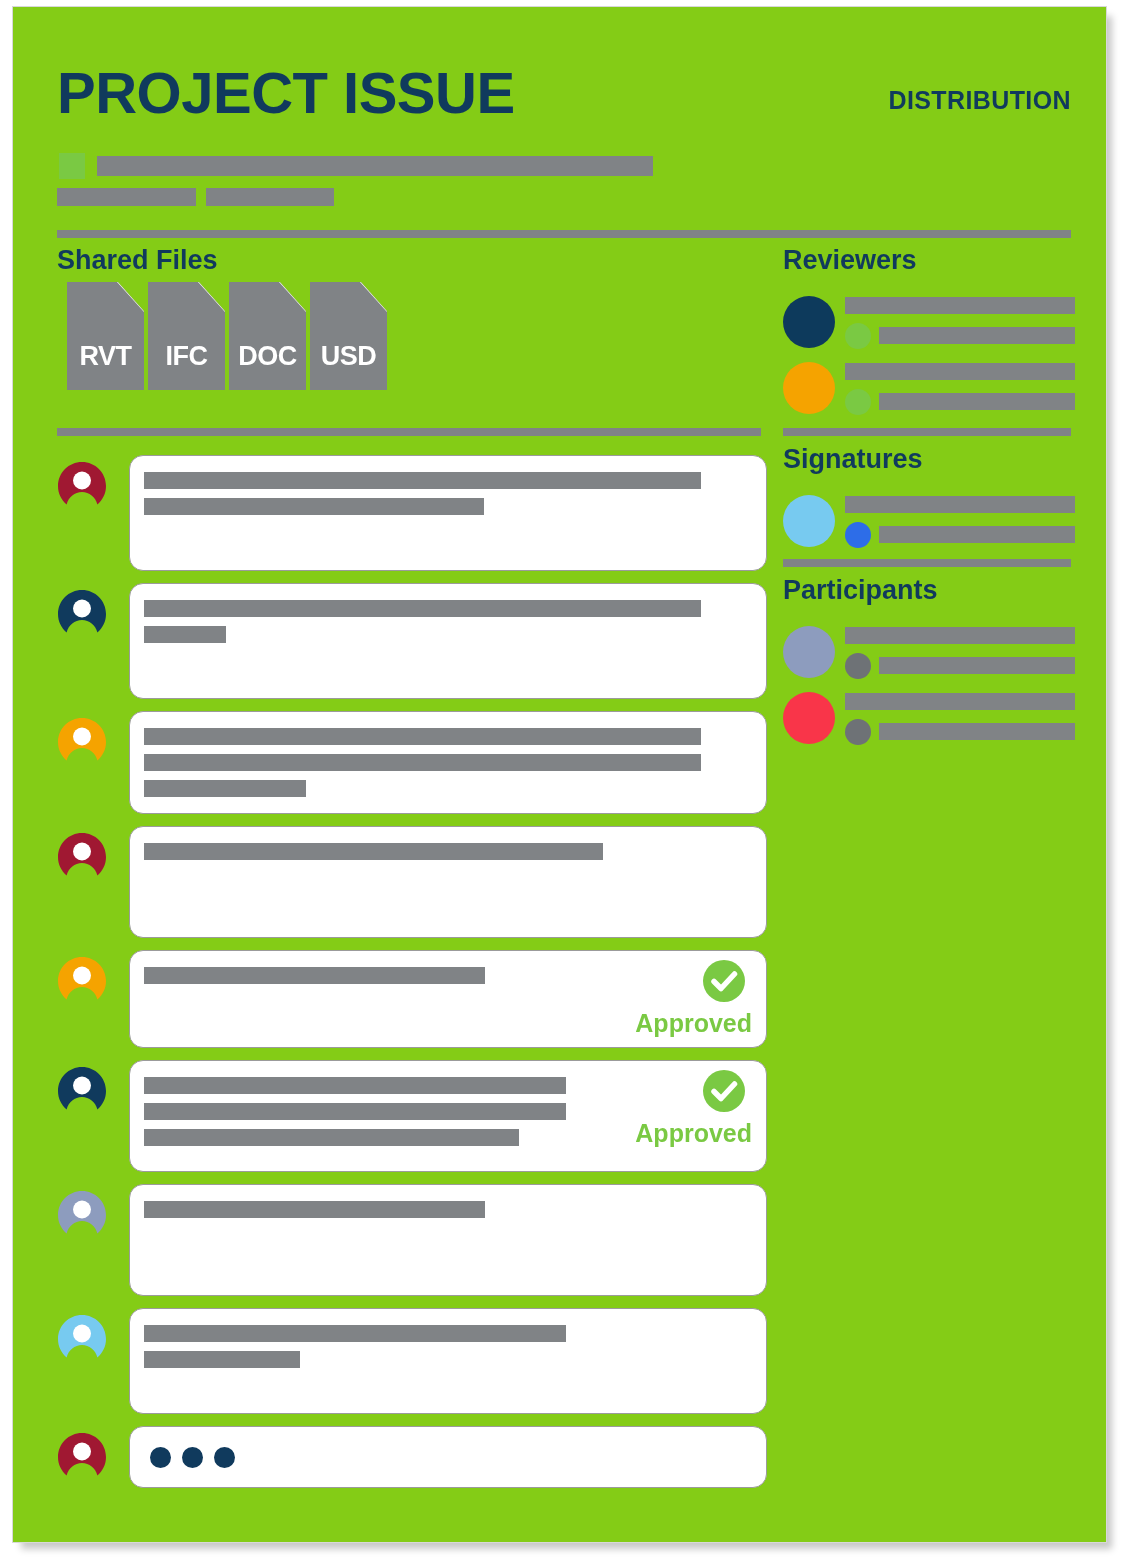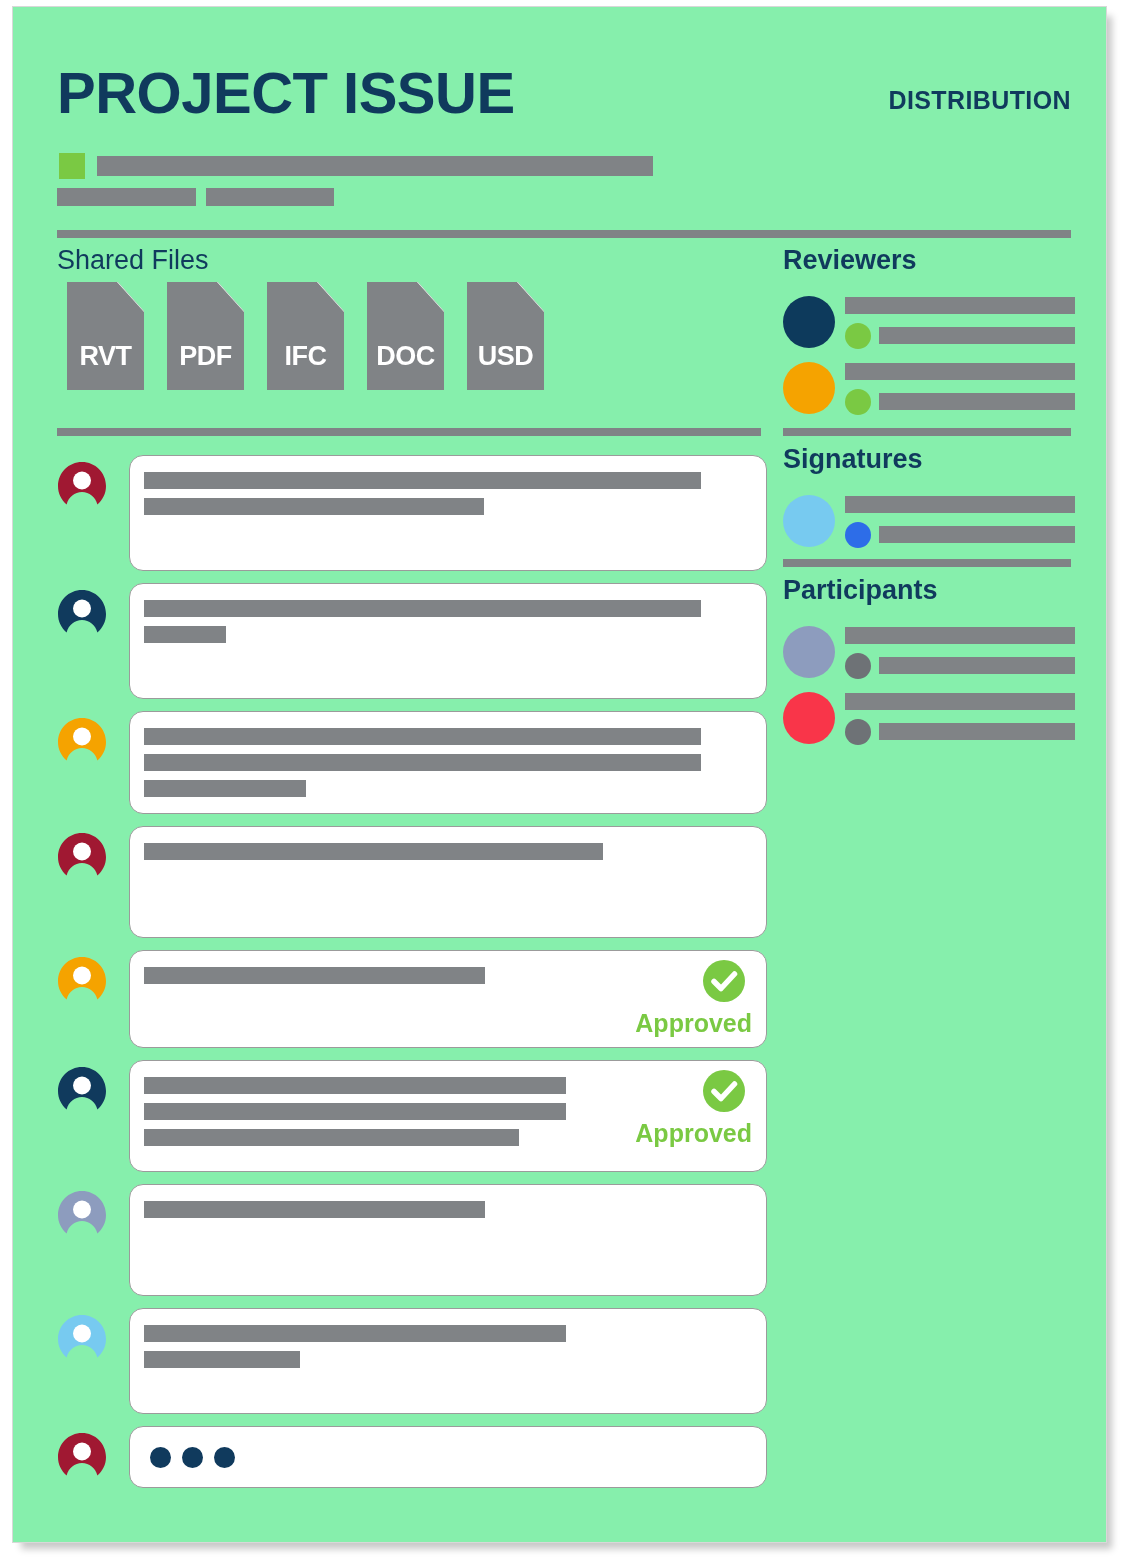--- a/index.html
+++ b/index.html
@@ -13,21 +13,21 @@
     font-family: "Liberation Sans", sans-serif;
     overflow: hidden;
   }
 
   .page {
     position: absolute;
     left: 12px;
     top: 6px;
     width: 1095px;
     height: 1537px;
-    background: #86efac;
+    background: #84cc16;
     border: 1px solid #d8d8d8;
     box-sizing: border-box;
     box-shadow: 7px 8px 7px -2px rgba(0,0,0,0.22);
   }
 
   
   .hdr-title {
     position: absolute;
     left: 44px;
     top: 57px;
@@ -61,31 +61,31 @@
   .sub1 { left: 84px;  top: 149px; width: 556px; height: 20px; }
   .sub2 { left: 44px;  top: 181px; width: 139px; height: 18px; }
   .sub3 { left: 193px; top: 181px; width: 128px; height: 18px; }
 
   .div-top  { left: 44px;  top: 223px; width: 1008px; height: 8px; }
 
   
   .sec-h {
     position: absolute;
     font-size: 27px;
-    font-weight: normal;
+    font-weight: bold;
     color: #103A5D;
   }
   .h-shared { left: 44px; top: 238px; }
 
   .files {
     position: absolute;
     left: 54px;
     top: 275px;
     display: flex;
-    gap: 23px;
+    gap: 4px;
   }
   .file {
     position: relative;
     width: 77px;
     height: 108px;
     background: #808386;
     clip-path: polygon(0 0, 66% 0, 100% 27%, 100% 100%, 0 100%);
   }
   .file .notch {
     position: absolute;
@@ -229,24 +229,20 @@
   <div class="gbar sub2"></div>
   <div class="gbar sub3"></div>
   <div class="gbar div-top"></div>
 
   <div class="sec-h h-shared">Shared Files</div>
 
   <div class="files" id="files">
       <div class="file">
         <span class="notch"></span>
         <span class="lbl">RVT</span>
-      </div>
-      <div class="file">
-        <span class="notch"></span>
-        <span class="lbl">PDF</span>
       </div>
       <div class="file">
         <span class="notch"></span>
         <span class="lbl">IFC</span>
       </div>
       <div class="file">
         <span class="notch"></span>
         <span class="lbl">DOC</span>
       </div>
       <div class="file">

